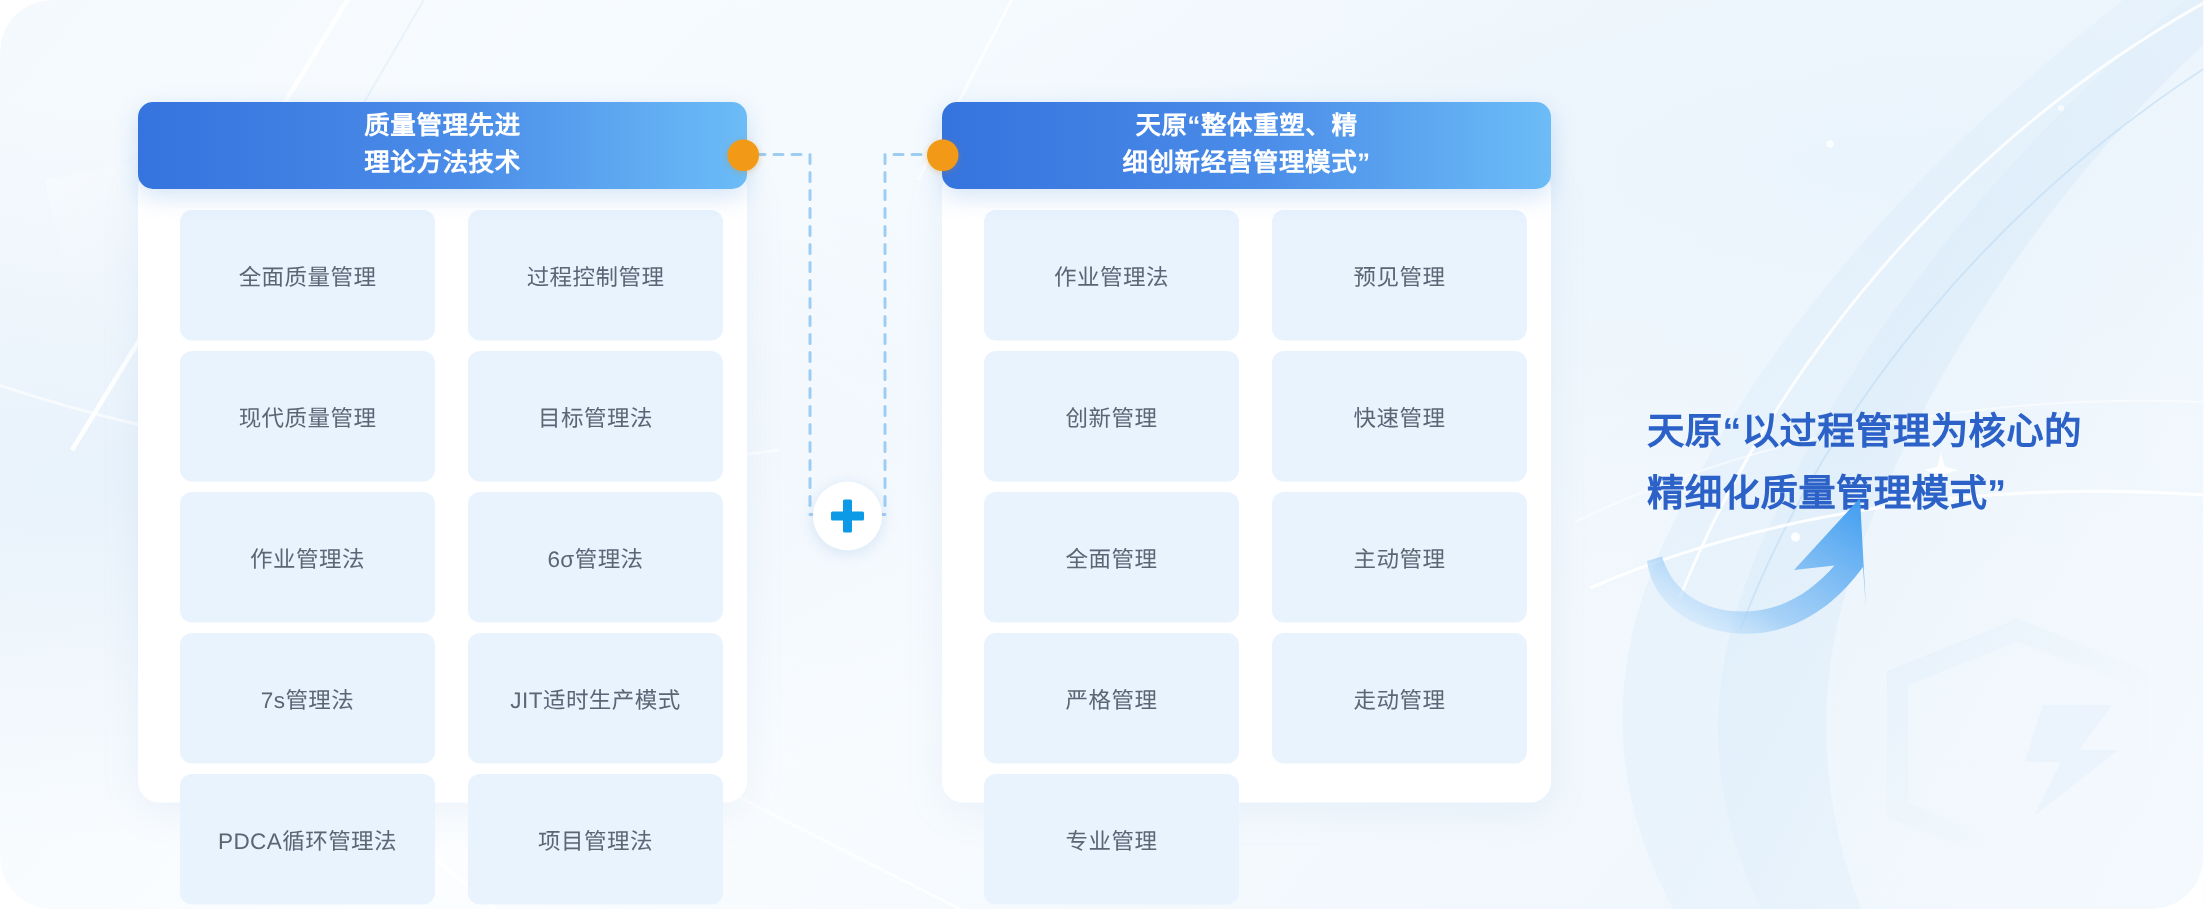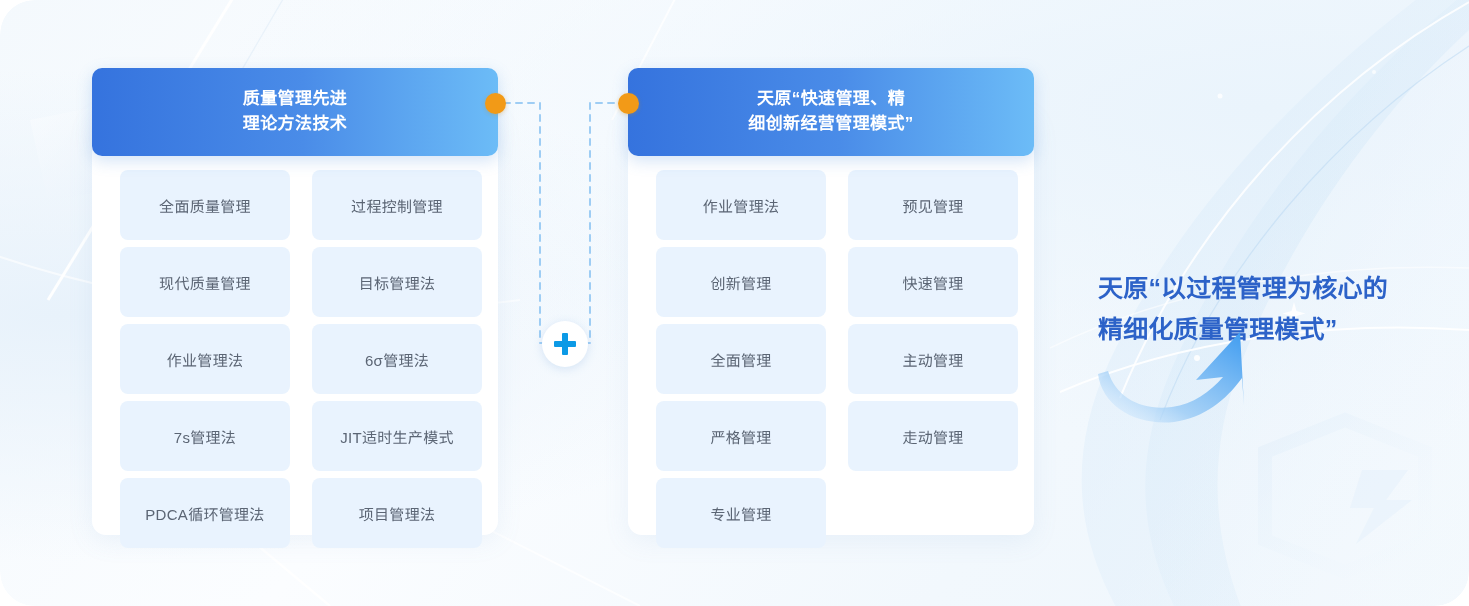--- a/index.html
+++ b/index.html
@@ -62,21 +62,21 @@
   .group {
     position: absolute;
     top: 68px;
     width: 406px;
   }
   .group.left  { left: 92px; }
   .group.right { left: 628px; }
 
   .group-header {
     position: relative;
-    height: 88px;
+    height: 58px;
     border-radius: 10px;
     background: linear-gradient(90deg, #3573de 0%, #4a8ce8 52%, #6cbcf7 100%);
     color: #ffffff;
     display: flex;
     align-items: center;
     justify-content: center;
     text-align: center;
     font-size: 17px;
     font-weight: bold;
     line-height: 1.45;
@@ -86,21 +86,21 @@
   .group-header .title-line { display: block; white-space: nowrap; }
 
   .tile-grid {
     display: grid;
     grid-template-columns: 1fr 1fr;
     gap: 7px 10px;
     padding: 14px 16px 16px 16px;
     box-sizing: border-box;
   }
   .tile {
-    height: 70px;
+    height: 87px;
     border-radius: 8px;
     background: #e9f3fe;
     display: flex;
     align-items: center;
     justify-content: center;
     font-size: 15px;
     color: #5b6574;
     letter-spacing: 0.3px;
     white-space: nowrap;
     margin-left: 12px;
@@ -252,21 +252,21 @@
       <div class="tile">7s管理法</div>
       <div class="tile">JIT适时生产模式</div>
       <div class="tile">PDCA循环管理法</div>
       <div class="tile">项目管理法</div>
     </div>
   </div>
 
   <div class="group right">
     <div class="group-header">
       <div>
-        <span class="title-line">天原“快速管理、精</span>
+        <span class="title-line">天原“整体重塑、精</span>
         <span class="title-line">细创新经营管理模式”</span>
       </div>
     </div>
     <div class="tile-grid">
       <div class="tile">作业管理法</div>
       <div class="tile">预见管理</div>
       <div class="tile">创新管理</div>
       <div class="tile">快速管理</div>
       <div class="tile">全面管理</div>
       <div class="tile">主动管理</div>

